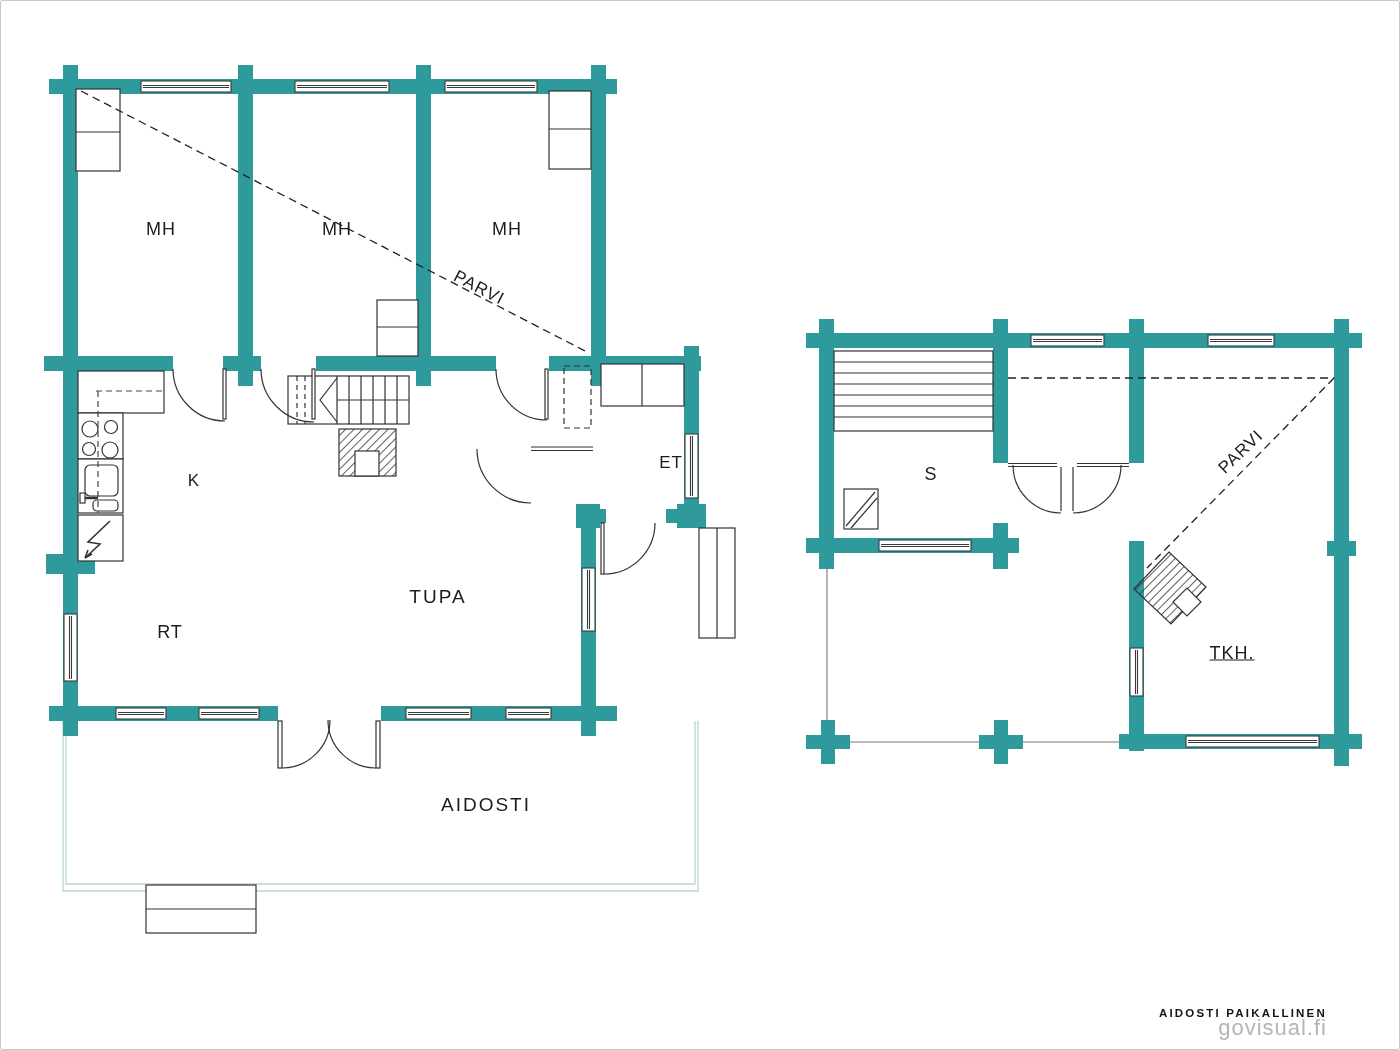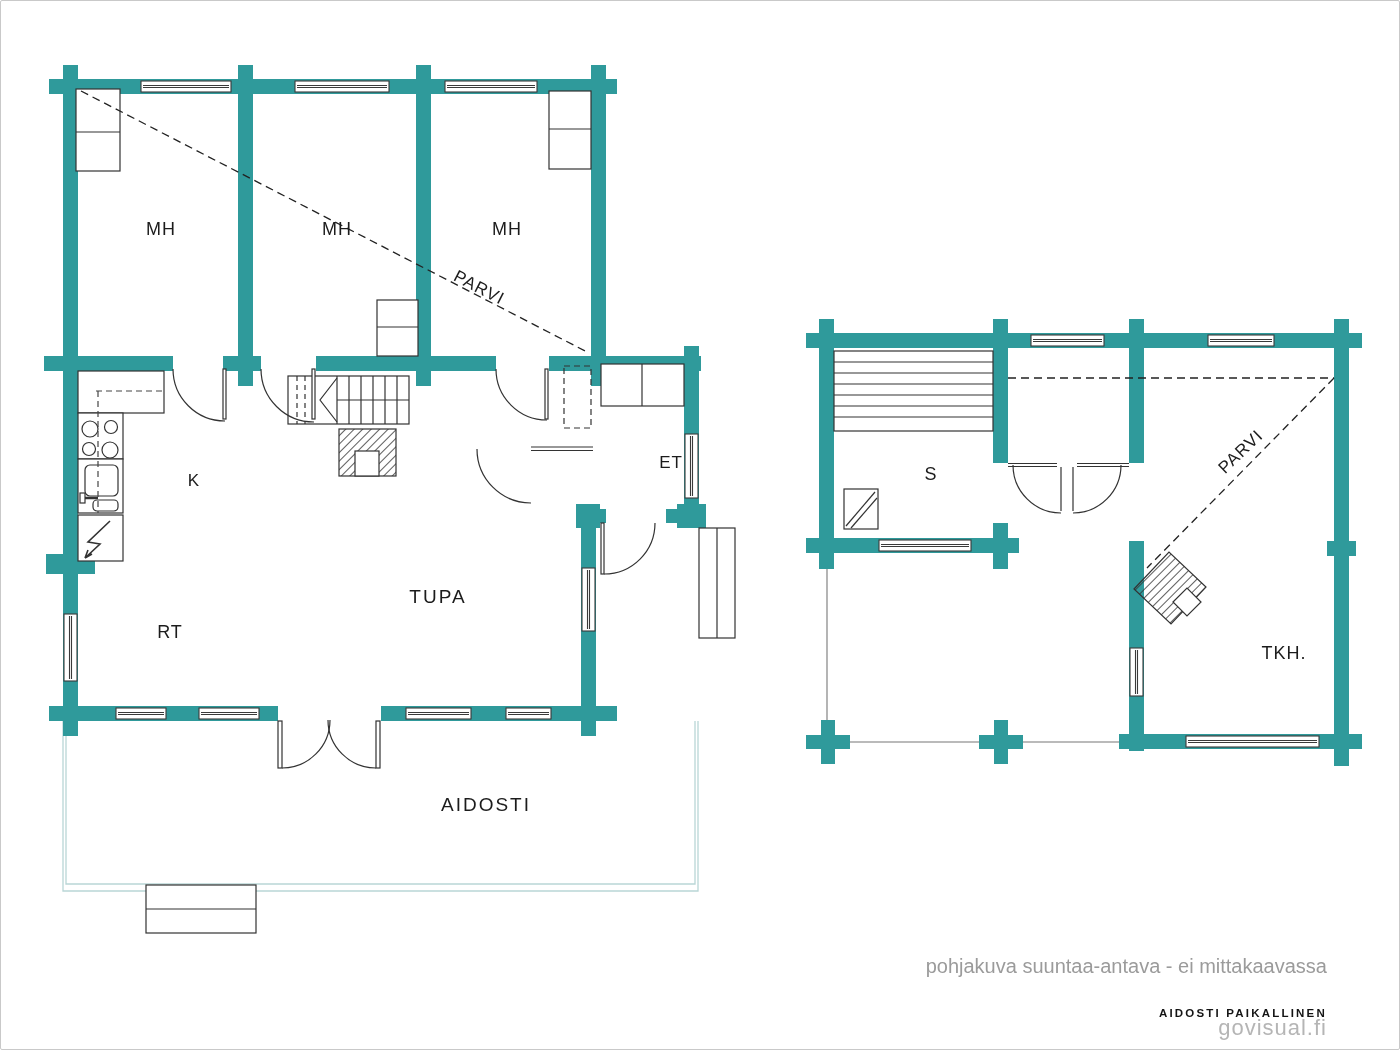--- a/index.html
+++ b/index.html
@@ -273,19 +273,18 @@
   <div class="lbl" style="left:336px;top:228px;">MH</div>
   <div class="lbl" style="left:506px;top:228px;">MH</div>
   <div class="lbl small rot-loft-main" style="left:478px;top:287px;">PARVI</div>
   <div class="lbl small" style="left:193px;top:480px;">K</div>
   <div class="lbl small" style="left:670px;top:462px;text-align:right;">ET</div>
   <div class="lbl" style="left:169px;top:631px;text-align:right;">RT</div>
   <div class="lbl big" style="left:397px;top:596px;">TUPA</div>
   <div class="lbl big" style="left:445px;top:804px;">AIDOSTI</div>
   <div class="lbl" style="left:930px;top:473px;">S</div>
   <div class="lbl small rot-loft-sauna" style="left:1240px;top:451px;">PARVI</div>
-  <div class="lbl" style="left:1283px;top:652px;">TKH.</div>
-
-  <div class="footer-line disclaimer">pohjakuva suuntaa-antava - ei mittakaavassa</div>
+  <div class="lbl" style="left:1231px;top:652px;text-decoration:underline;">TKH.</div>
+
   <div class="footer-line tagline">AIDOSTI PAIKALLINEN</div>
   <div class="footer-line watermark">govisual.fi</div>
 
 </div>
 
 </body></html>

